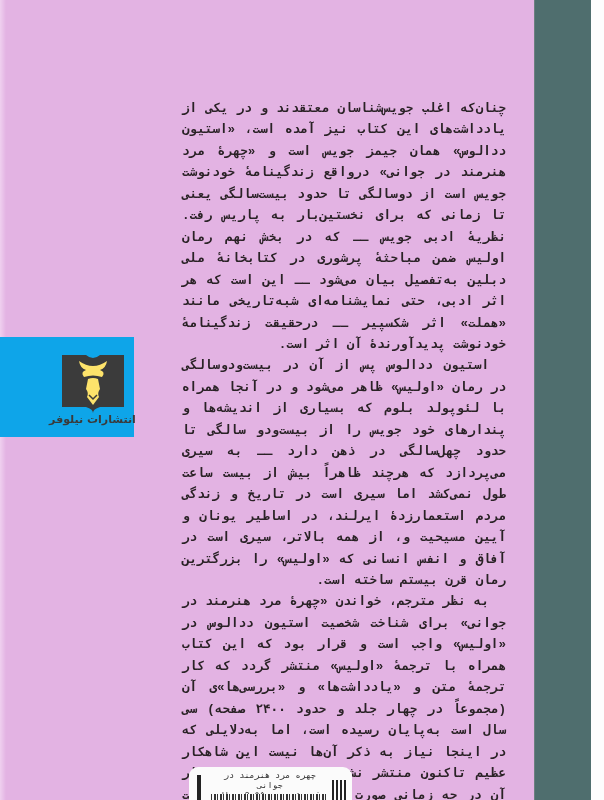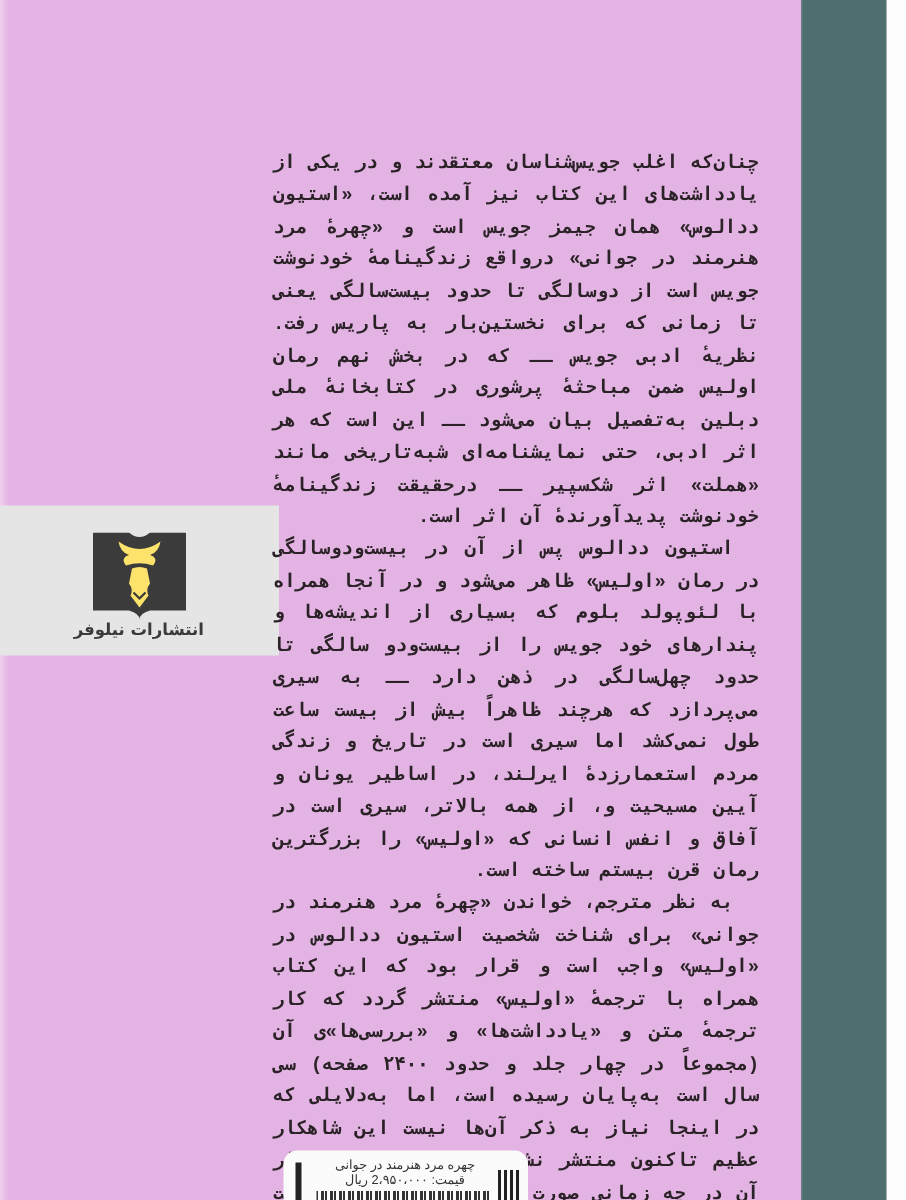--- a/index.html
+++ b/index.html
@@ -36,23 +36,22 @@
     }
     .white-edge {
       position: absolute;
       left: 591px; top: 0;
       width: 13px; height: 800px;
       background: #fdfdfd;
     }
     .publisher-block {
       position: absolute;
       left: 0; top: 337px;
-      width: 161px; height: 100px;
-      background: #e5e5e5;
-      padding-left: 25px;
+      width: 134px; height: 100px;
+      background: #0ea5e9;
     }
     .logo-box {
       position: absolute;
       left: 62px; top: 18px;
       width: 62px; height: 58px;
     }
     .publisher-name {
       position: absolute;
       left: 0; top: 76px;
       width: 145px;
@@ -92,21 +91,21 @@
       width: 163px; height: 40px;
       background: #fbfbfb;
       border-radius: 9px 9px 0 0;
     }
     .sticker-text {
       position: absolute;
       left: 22px; top: 4px;
       width: 118px;
       direction: rtl;
       text-align: center;
-      font-family: Liberation Sans, sans-serif;
+      font-family: Liberation Mono, monospace;
       font-size: 8.5px;
       line-height: 10px;
       color: #333;
     }
     .barcode-left {
       position: absolute;
       left: 8px; top: 8px;
       width: 4px; height: 30px;
       background: #222;
     }

